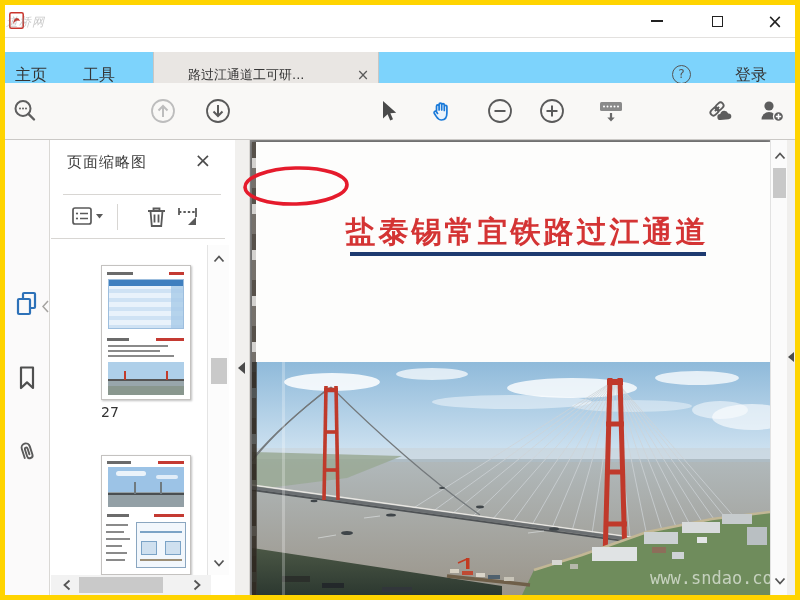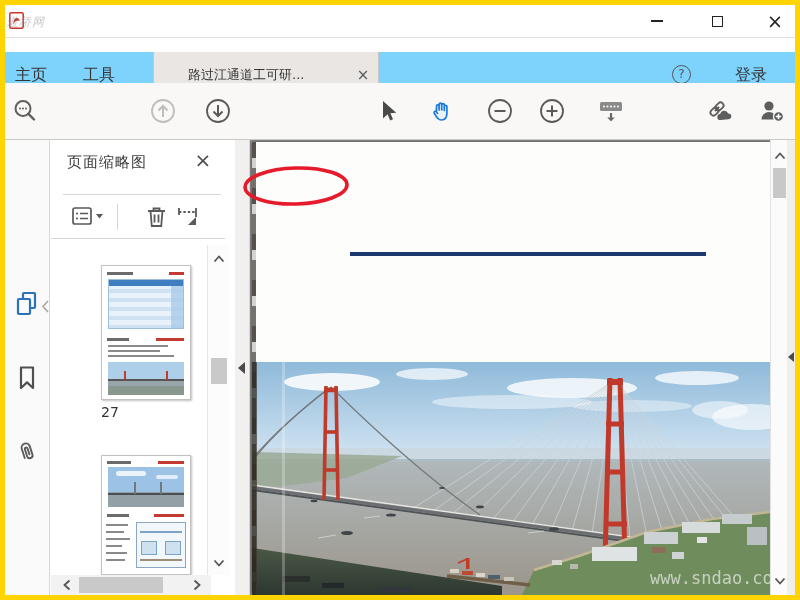--- a/index.html
+++ b/index.html
@@ -349,20 +349,21 @@
         </span>
     </div>
   </div>
 
   <div class="gutter">
     <span class="collapse-left"></span>
   </div>
 
   <div class="docarea">
     <div class="page">
+      <div class="doc-title dt1">盐泰锡常宜铁路过江通道</div>
       <div class="title-underline"></div>
 
       <svg class="cover-photo" viewBox="0 0 518 233" preserveAspectRatio="none">
         <defs>
           <linearGradient id="sky" x1="0" y1="0" x2="0" y2="1">
               <stop offset="0" stop-color="#8fbada"></stop>
               <stop offset="1" stop-color="#d8e8f4"></stop>
             </linearGradient>
           <linearGradient id="water" x1="0" y1="0" x2="0" y2="1">
               <stop offset="0" stop-color="#b0b8ba"></stop>

